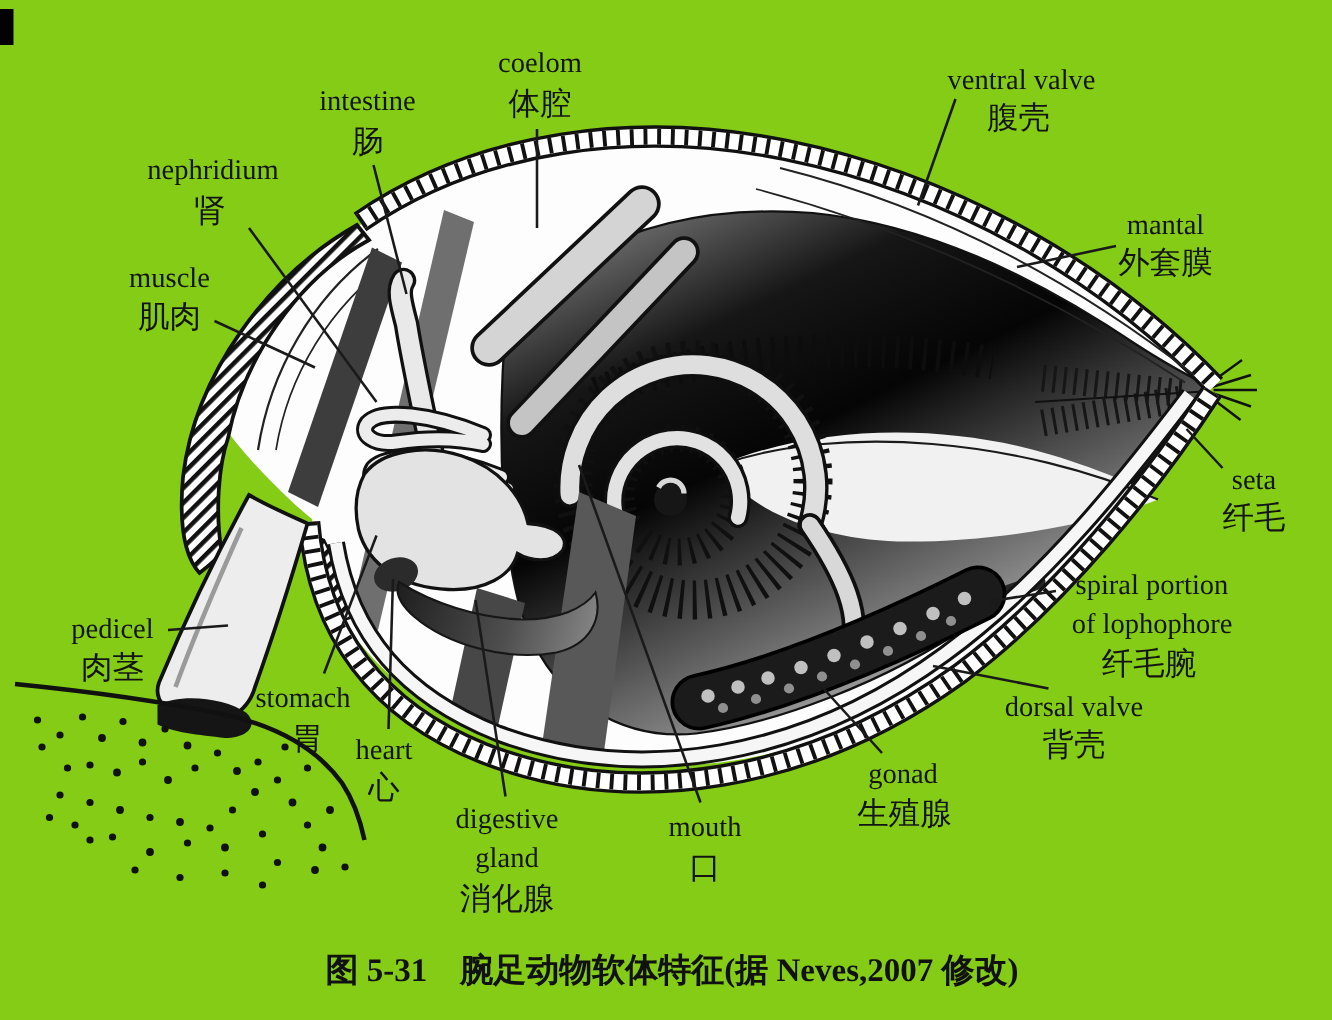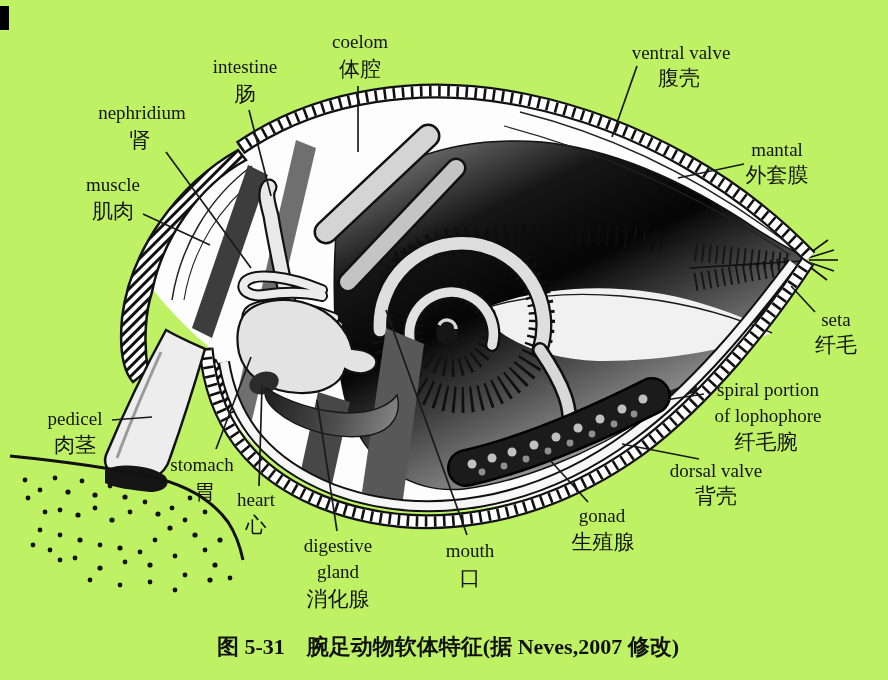--- a/index.html
+++ b/index.html
@@ -1,16 +1,16 @@
 <!DOCTYPE html>
 <html><head>
 <meta charset="utf-8">
 <style>
   html,body{margin:0;padding:0;background:#ffffff;}
-  .page{position:relative;width:888px;height:680px;background:#bef264;overflow:hidden;
+  .page{position:relative;width:888px;height:680px;background:#84cc16;overflow:hidden;
         font-family:"Liberation Serif","DejaVu Serif",serif;}
   svg{display:block;}
   .lab-en{font-family:"Liberation Serif","DejaVu Serif",serif;font-size:19px;fill:#141414;text-anchor:middle;}
   .lab-zh{font-family:"Liberation Serif","DejaVu Serif",serif;font-size:21px;fill:#141414;text-anchor:middle;}
   .cap{font-family:"Liberation Serif","DejaVu Serif",serif;font-size:22px;font-weight:bold;fill:#111;text-anchor:middle;}
   .leader{stroke:#1a1a1a;stroke-width:1.7;fill:none;}
 </style>
 </head>
 <body>
 

